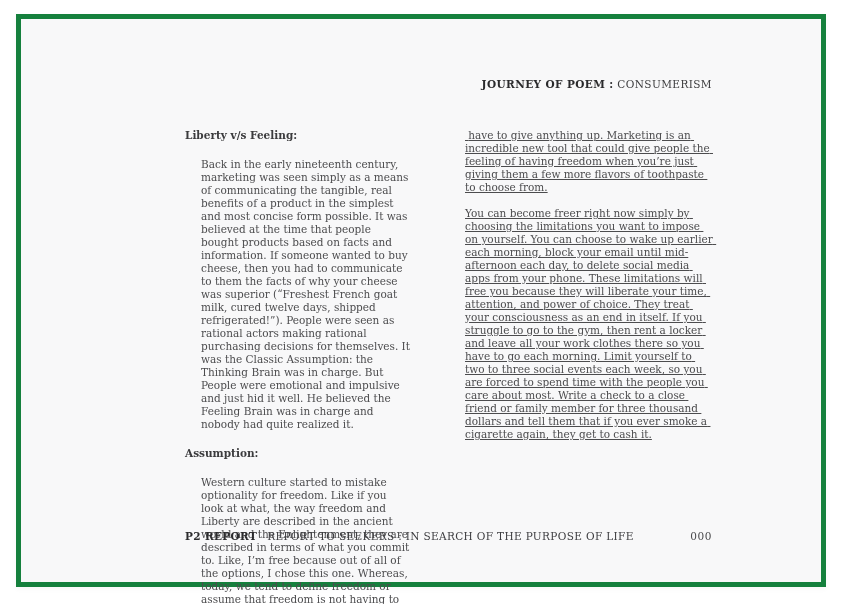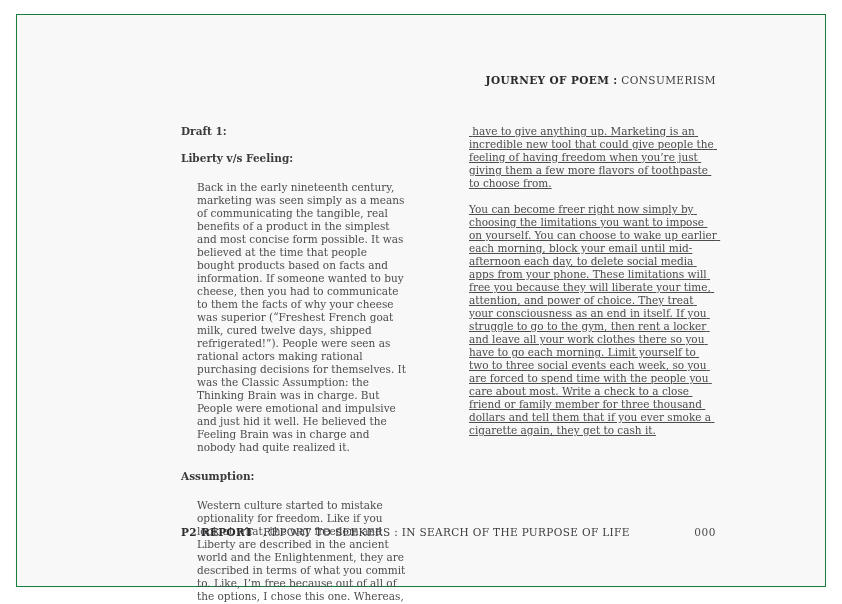--- a/index.html
+++ b/index.html
@@ -19,21 +19,21 @@
     overflow: hidden;
   }
   .page-card {
     position: absolute;
     left: 16px;
     top: 14px;
     width: 810px;
     height: 573px;
     box-sizing: border-box;
     background: #f8f8f9;
-    border: 1px solid #15803d;
+    border: 5px solid #15803d;
     box-shadow: 0 2px 6px rgba(0,0,0,0.035);
   }
   .running-header {
     position: absolute;
     top: 58px;
     right: 109px;
     font-size: 10.5px;
     line-height: 14px;
     letter-spacing: 0.4px;
     color: #2e2e30;
@@ -97,21 +97,20 @@
 <div class="stage">
   <div class="page-card">
 
     <div class="running-header">
       <span class="hdr-bold">JOURNEY OF POEM :</span><span class="hdr-reg"> CONSUMERISM</span>
     </div>
 
     <div class="columns">
 
       <div class="col col-left">
-        <p class="draft-label">Draft 1:</p>
 
         <div class="section">
           <p class="section-heading">Liberty v/s Feeling:</p>
           <p class="body-para">Back in the early nineteenth century, marketing was seen simply as a means of communicating the tangible, real benefits of a product in the simplest and most concise form possible. It was believed at the time that people bought products based on facts and information. If someone wanted to buy cheese, then you had to communicate to them the facts of why your cheese was superior (“Freshest French goat milk, cured twelve days, shipped refrigerated!”). People were seen as rational actors making rational purchasing decisions for themselves. It was the Classic Assumption: the Thinking Brain was in charge. But People were emotional and impulsive and just hid it well. He believed the Feeling Brain was in charge and nobody had quite realized it.</p>
         </div>
 
         <div class="section">
           <p class="section-heading">Assumption:</p>
           <p class="body-para">Western culture started to mistake optionality for freedom. Like if you look at what, the way freedom and Liberty are described in the ancient world and the Enlightenment, they are described in terms of what you commit to. Like, I’m free because out of all of the options, I chose this one. Whereas, today, we tend to define freedom or assume that freedom is not having to commit to anything. I can have all the options and I don’t</p>
         </div>

